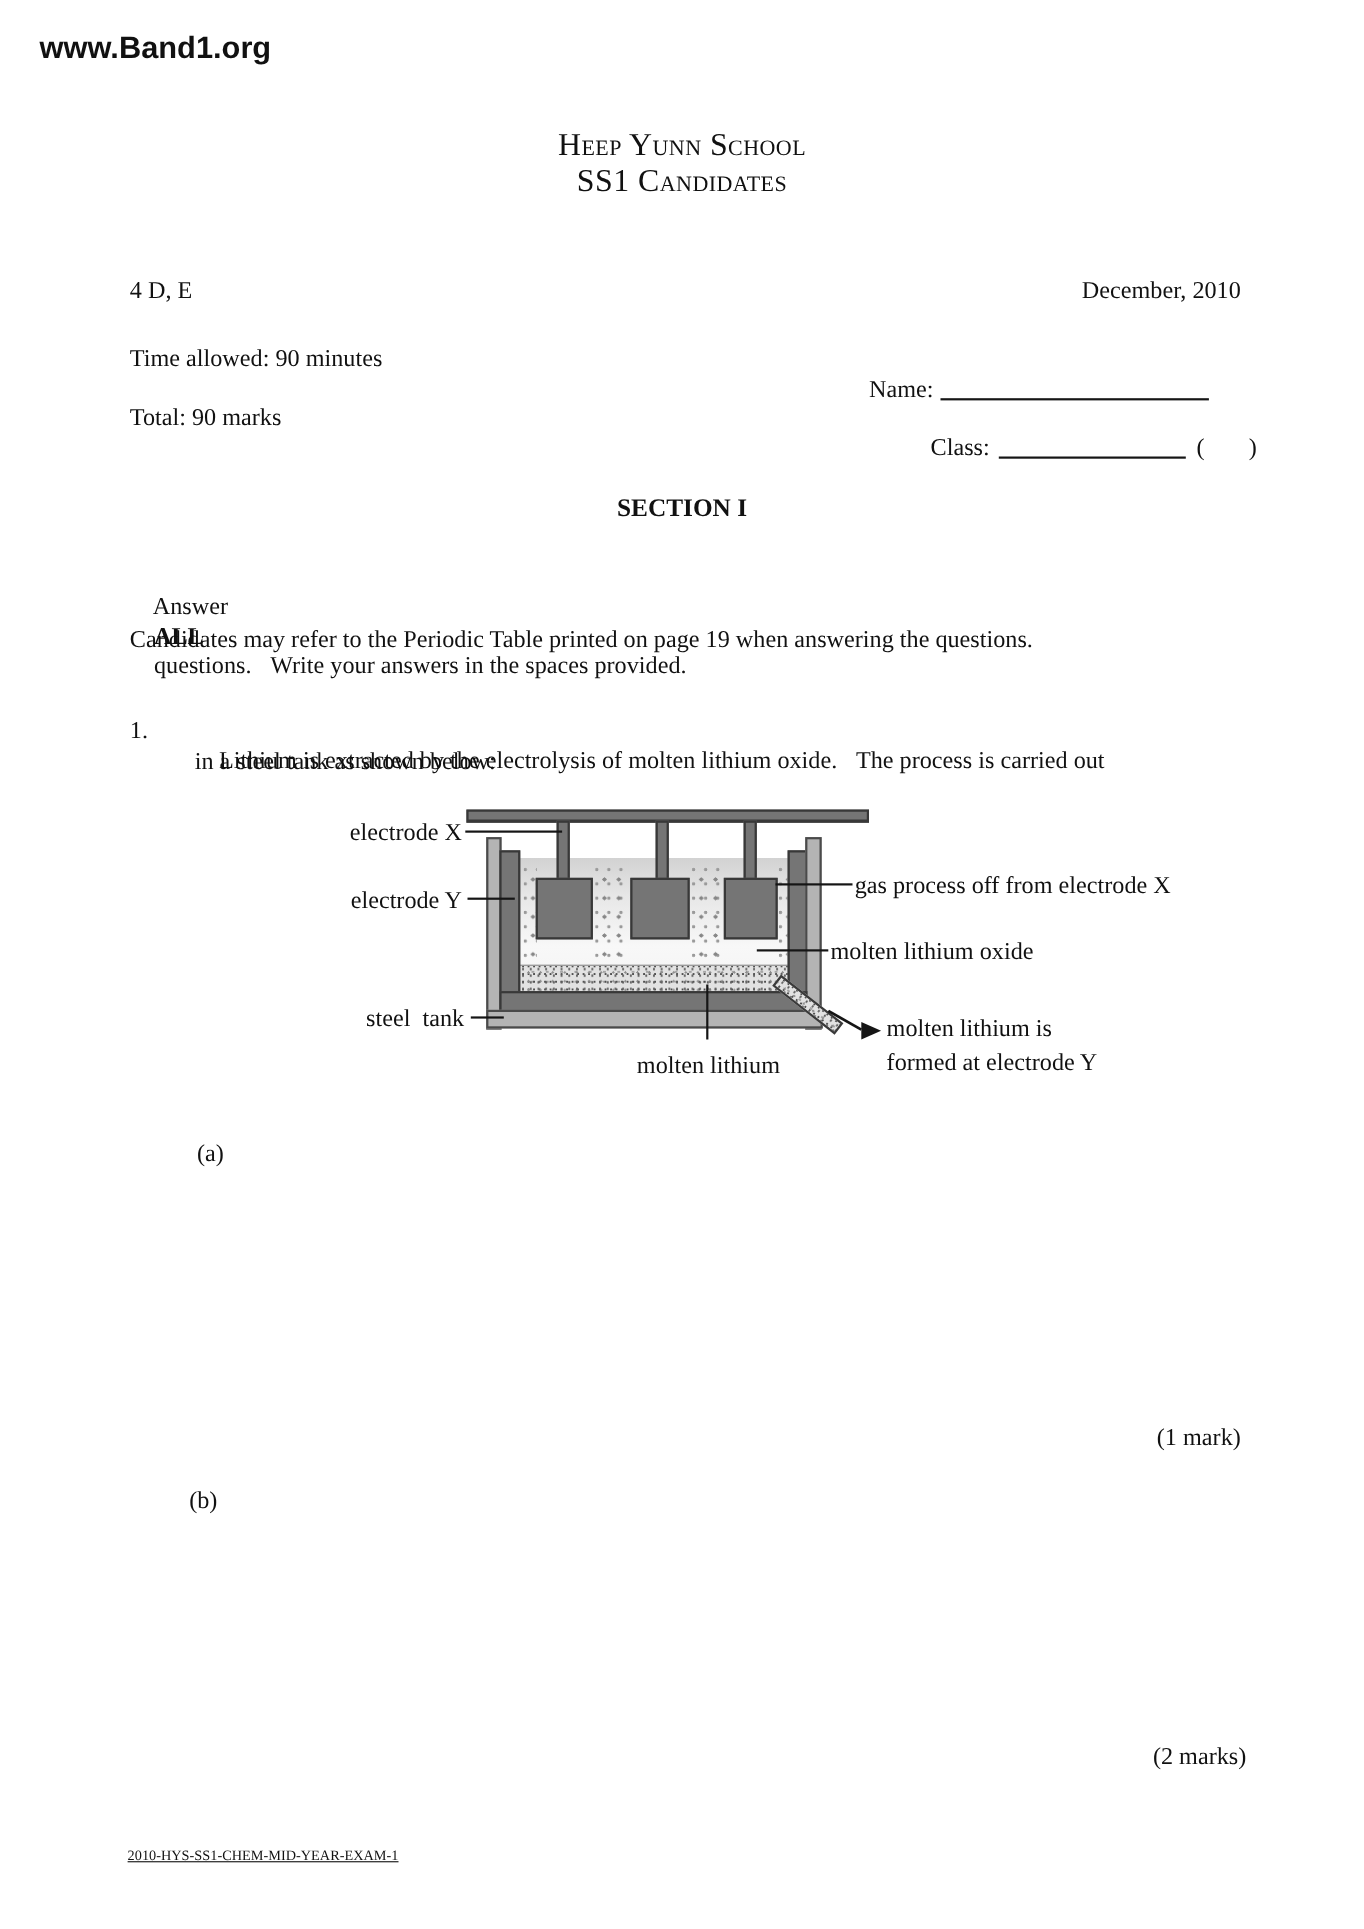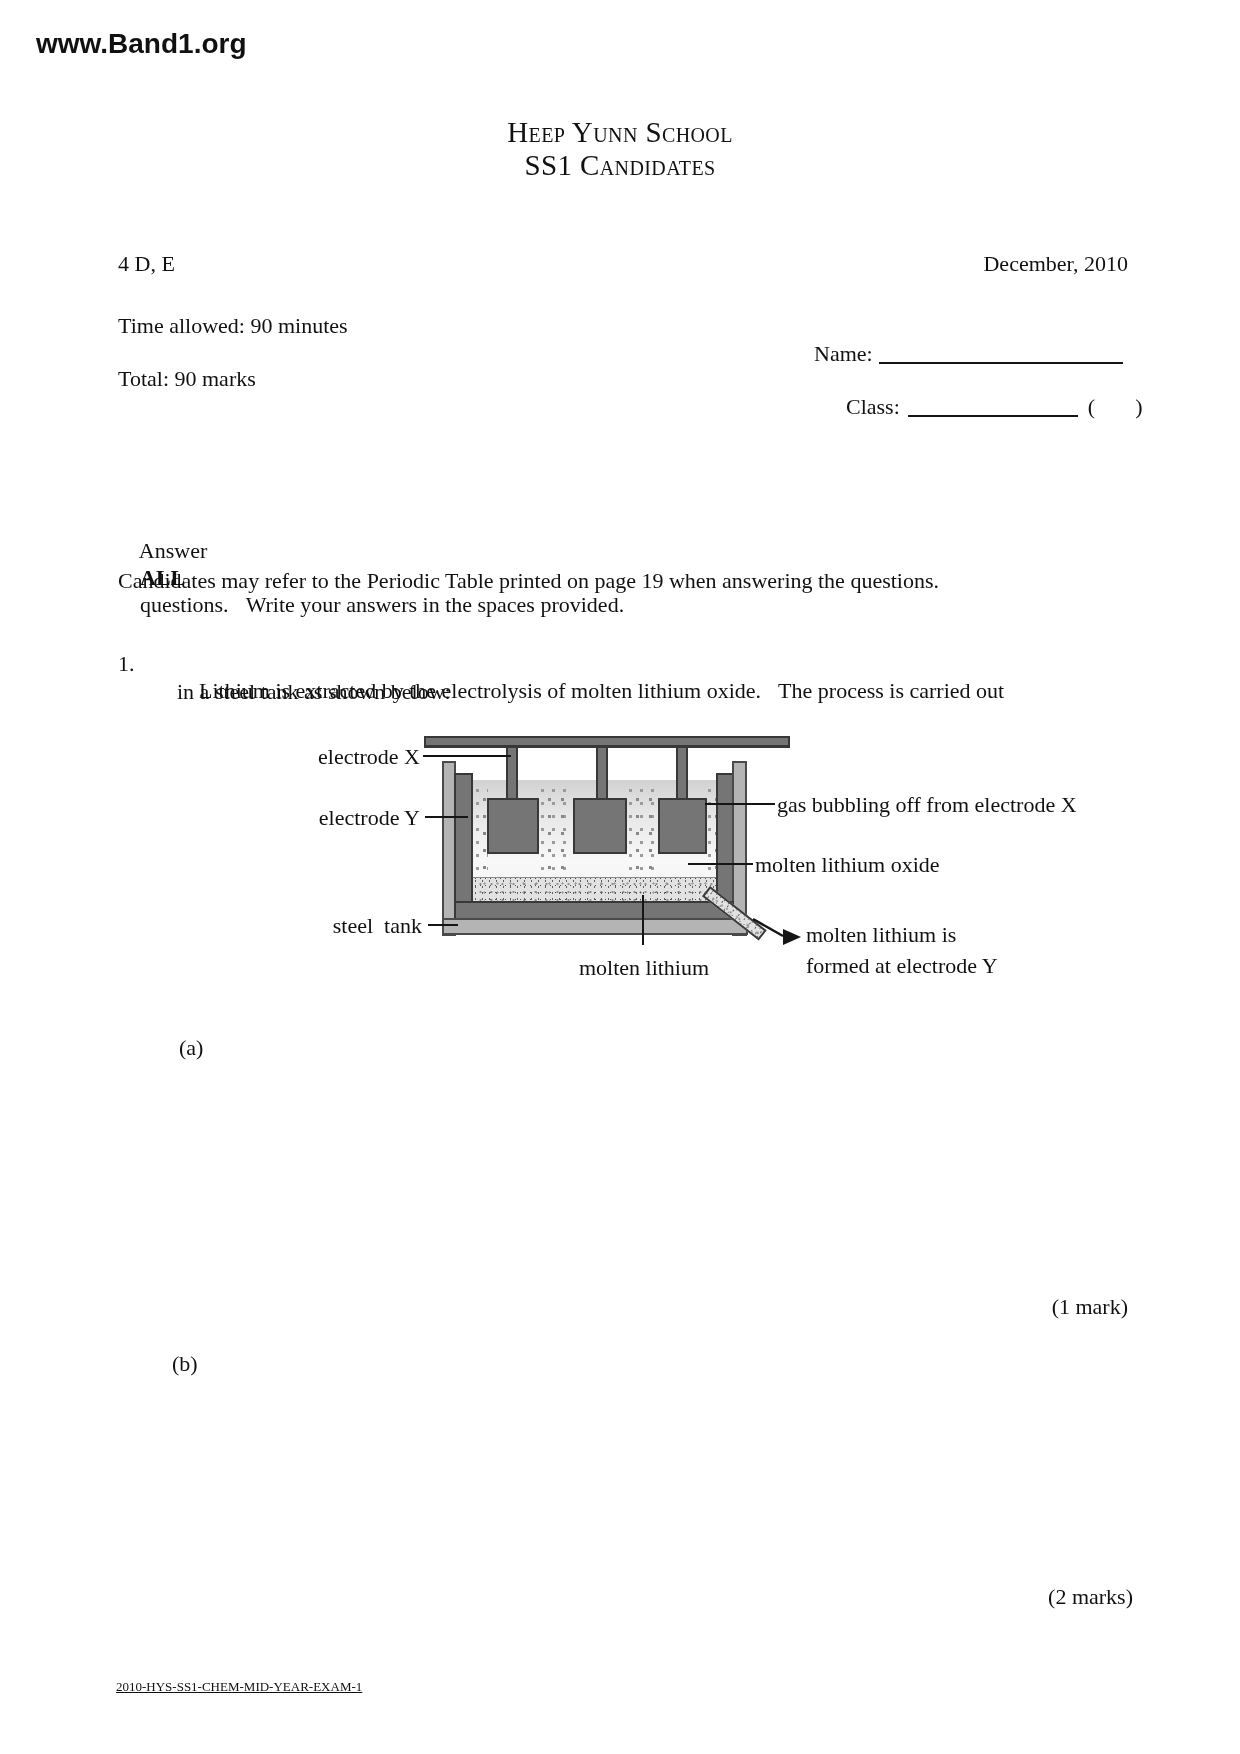--- a/index.html
+++ b/index.html
@@ -43,29 +43,30 @@
 
   <div class="title-block">
     <div>Heep Yunn School</div>
     <div>SS1 Candidates</div>
   </div>
 
   <div class="t" style="left:118px;top:250px;">4 D, E</div>
   <div class="t" style="right:112px;top:250px;">December, 2010</div>
 
   <div class="t" style="left:118px;top:312px;">Time allowed: 90 minutes</div>
-  <div class="t" style="left:792px;top:312px;">
+  <div class="t" style="left:768px;top:312px;">
     <span>Name:</span><span class="blank" style="width:244px;margin-left:6px;"></span>
   </div>
 
   <div class="t" style="left:118px;top:365px;">Total: 90 marks</div>
   <div class="t" style="left:824px;top:365px;">
     <span>Class:</span><span class="blank" style="width:170px;margin-left:8px;"></span><span style="margin-left:10px;">(</span><span class="gap" style="width:40px;"></span><span>)</span>
   </div>
 
+  <div class="section-head">SECTION I</div>
 
   <div class="t" style="left:118px;top:510px;">
     <span>Answer</span>
     <b>ALL</b>
     <span>questions.</span><span class="gap"></span><span>Write your answers in the spaces provided.</span>
   </div>
   <div class="t" style="left:118px;top:567px;">Candidates may refer to the Periodic Table printed on page 19 when answering the questions.</div>
 
   <div class="t" style="left:118px;top:650px;">1.</div>
   <div class="t" style="left:177px;top:650px;">
@@ -109,21 +110,21 @@
     <div class="ln" style="left:423px;top:755px;width:88px;"></div>
     <div class="ln" style="left:425px;top:816px;width:43px;"></div>
     <div class="ln" style="left:428px;top:924px;width:30px;"></div>
     <div class="ln" style="left:705px;top:803px;width:70px;"></div>
     <div class="ln" style="left:688px;top:863px;width:65px;"></div>
     <div class="ln" style="left:642px;top:895px;width:2px;height:50px;"></div>
 
     <div class="lbl" style="right:820px;top:744px;text-align:right;">electrode X</div>
     <div class="lbl" style="right:820px;top:805px;">electrode Y</div>
     <div class="lbl" style="right:818px;top:913px;">steel  tank</div>
-    <div class="lbl" style="left:777px;top:792px;">gas bubbling off from electrode X</div>
+    <div class="lbl" style="left:777px;top:792px;">gas process off from electrode X</div>
     <div class="lbl" style="left:755px;top:852px;">molten lithium oxide</div>
     <div class="lbl" style="left:806px;top:922px;">molten lithium is</div>
     <div class="lbl" style="left:806px;top:953px;">formed at electrode Y</div>
     <div class="lbl" style="left:644px;top:955px;transform:translateX(-50%);">molten lithium</div>
   </div>
 
   <div class="t" style="left:179px;top:1034px;">(a)</div>
   <div class="t" style="right:112px;top:1293px;">(1 mark)</div>
 
   <div class="t" style="left:172px;top:1350px;">(b)</div>

